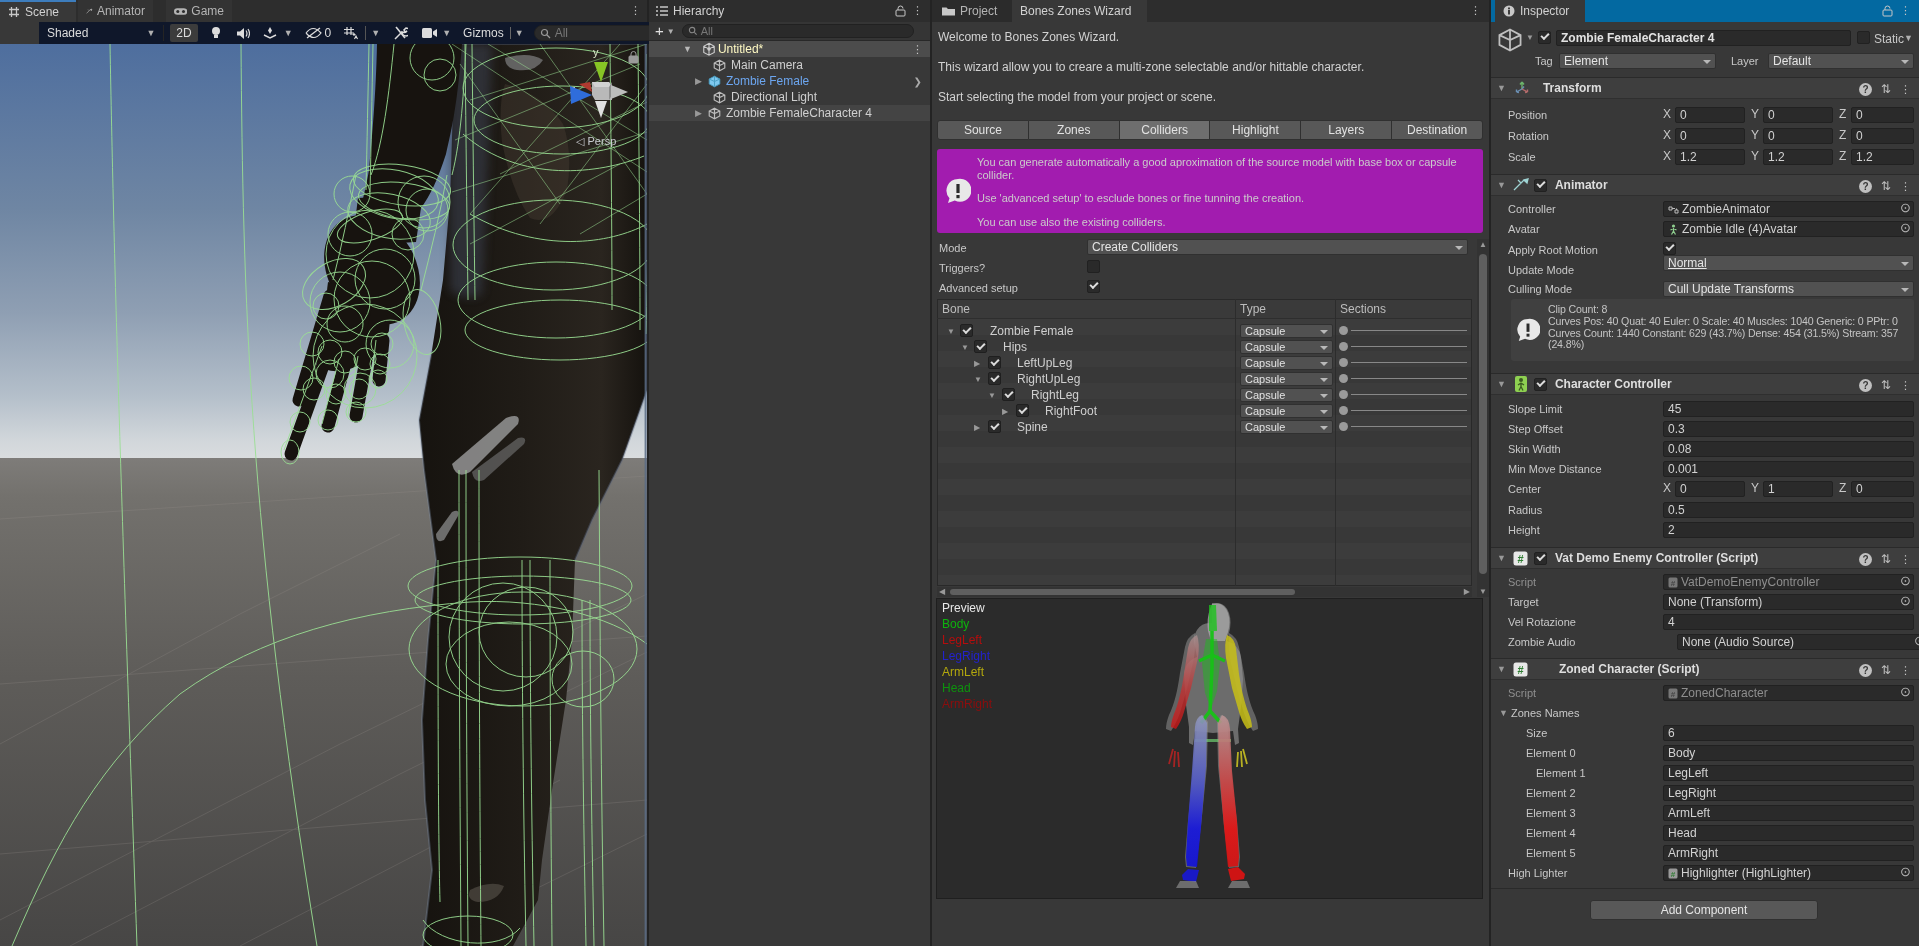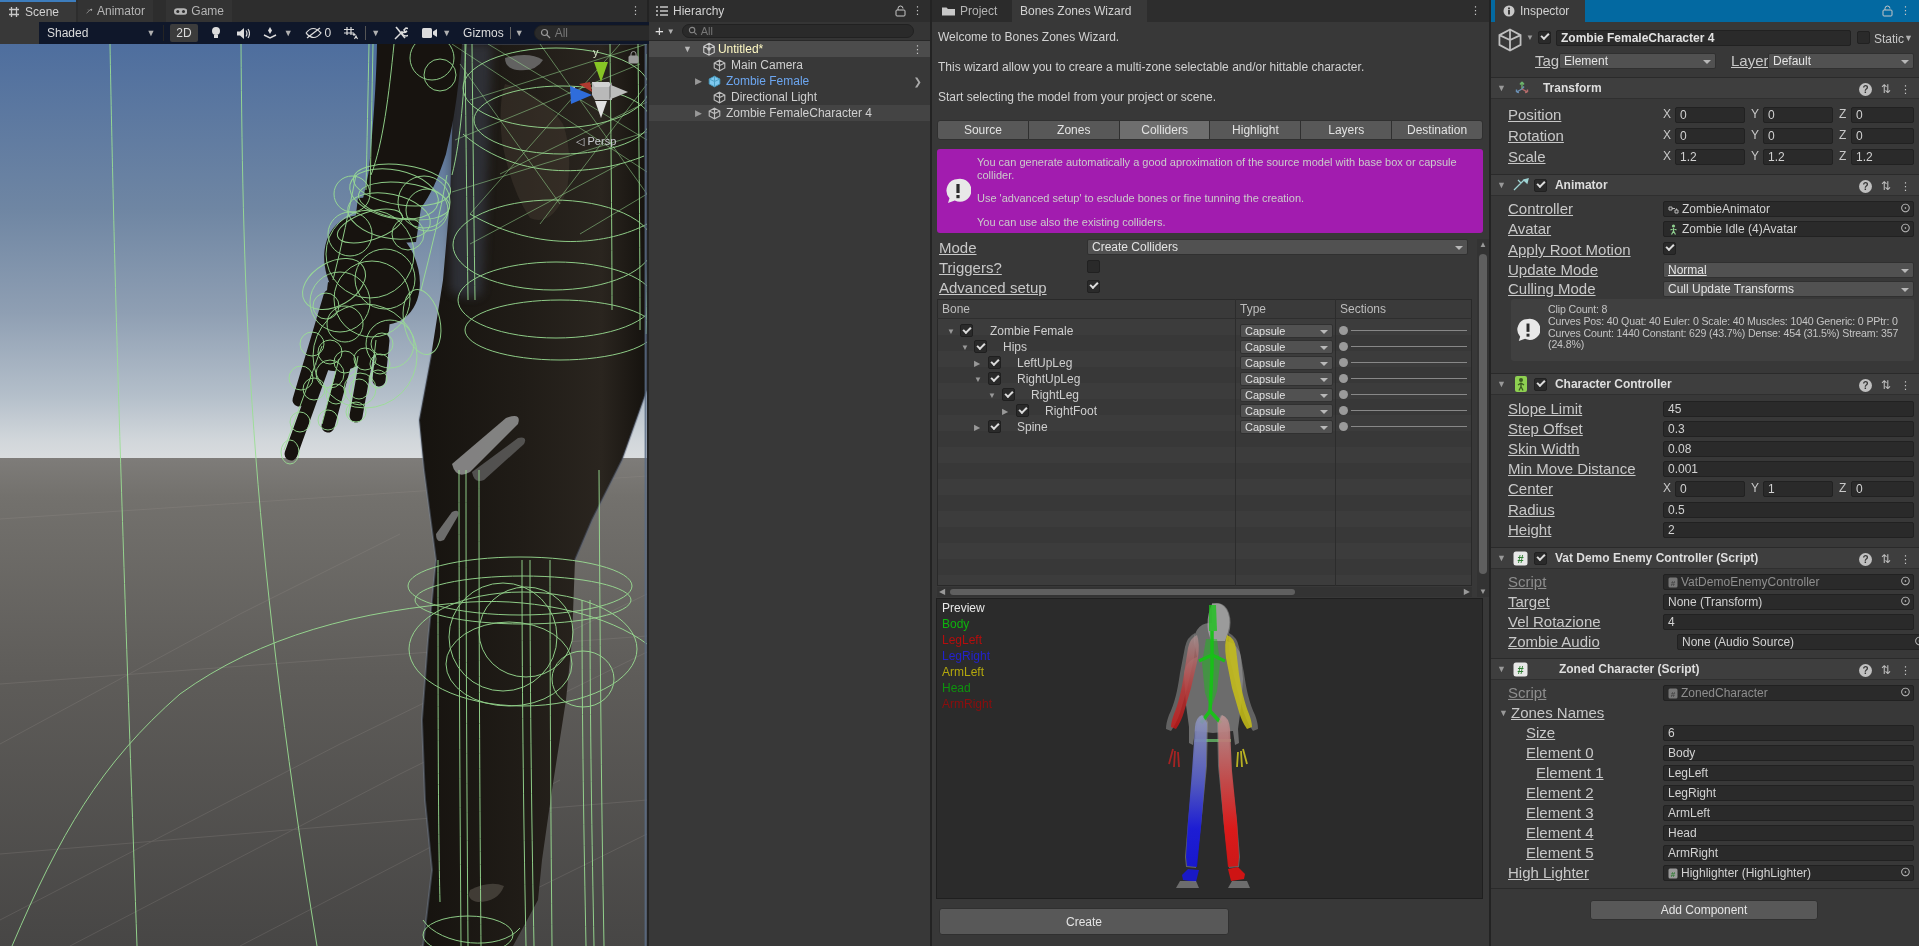--- a/index.html
+++ b/index.html
@@ -47,21 +47,21 @@
   border:1px solid #303030; border-radius:2px; color:#e2e2e2; font-size:11px; padding:0 4px; }
 .cap:after { content:""; position:absolute; right:4px; top:5px; border-left:4px solid transparent;
   border-right:4px solid transparent; border-top:4px solid #b8b8b8; }
 .sdot { position:absolute; left:401px; top:3px; width:9px; height:9px; border-radius:50%; background:#9a9a9a; }
 .sline { position:absolute; left:413px; top:7px; width:116px; height:1px; background:#888; }
 
 
 #insp { left:1491px; top:0; width:428px; height:946px; background:#383838; }
 .ihead { position:absolute; left:0; width:428px; height:18px; background:#3e3e3e;
   border-top:1px solid #2a2a2a; border-bottom:1px solid #2f2f2f; display:flex; align-items:center; }
-.ilabel { position:absolute; color:#c8c8c8; font-size:15px; height:16px; line-height:16px;text-decoration:underline; }
+.ilabel { position:absolute; color:#c8c8c8; font-size:11px; height:16px; line-height:16px; }
 .ifield { position:absolute; background:#2a2a2a; border:1px solid #212121; border-radius:2px;
   height:16px; line-height:14px; color:#d2d2d2; padding:0 4px; font-size:12px; }
 .idrop { position:absolute; background:#515151; border:1px solid #303030; border-radius:2px;
   height:16px; line-height:14px; color:#e4e4e4; padding:0 4px; font-size:12px; }
 .idrop:after { content:""; position:absolute; right:4px; top:6px; border-left:4px solid transparent;
   border-right:4px solid transparent; border-top:4px solid #b8b8b8; }
 .hicons { position:absolute; right:8px; top:4px; display:flex; gap:9px; align-items:center; }
 .hq { width:13px; height:13px; border-radius:50%; background:#c0c0c0; color:#383838;
   font-size:10px; font-weight:bold; display:flex; align-items:center; justify-content:center; }
 .hs { color:#c0c0c0; font-size:12px; }
@@ -552,21 +552,20 @@
         <path d="M47,112 q-6,2 -7,12 l-3,44 l-4,50 l-2,36 l1,9 l10,1 l4,-40 l5,-60 l1,-44z" fill="url(#lgB)" opacity="0.9"></path>
         <path d="M33,266 l-6,6 l1,5 l13,2 l3,-12z" fill="#1717d8" opacity="0.9"></path>
 
         <path d="M67,112 q7,2 8,14 l2,42 l5,50 l2,36 l-1,9 l-10,1 l-4,-40 l-5,-60 l-1,-44z" fill="url(#lgR)" opacity="0.9"></path>
         <path d="M83,264 l7,7 l-1,5 l-13,2 l-3,-12z" fill="#e01212" opacity="0.9"></path>
 
         <path d="M25,278 l16,0 l3,7 l-23,0z" fill="#999" opacity="0.6"></path>
         <path d="M77,278 l15,0 l3,7 l-22,0z" fill="#999" opacity="0.6"></path>
       </svg>
     </div>
-    <div style="position:absolute;top:908px;left:7px;width:290px;height:27px;background:#585858;border:1px solid #303030;border-radius:3px;color:#e4e4e4;display:flex;align-items:center;justify-content:center;">Create</div>
   </div>
   <div id="insp" class="abs">
     <div style="position:absolute;top:0;left:0;width:428px;height:22px;background:#0369a1;">
       <div class="tab" style="left:4px;width:90px;">
         <svg width="12" height="12" style="margin-right:5px" viewBox="0 0 12 12">
             <circle cx="6" cy="6" r="5.5" fill="#c8c8c8"></circle>
             <rect x="5.1" y="5" width="1.8" height="4.5" fill="#2d2d2d"></rect>
             <rect x="5.1" y="2.5" width="1.8" height="1.8" fill="#2d2d2d"></rect>
           </svg>Inspector</div>
       <span style="position:absolute;right:26px;top:5px"><svg width="11" height="12" viewBox="0 0 11 12">
@@ -644,21 +643,21 @@
           <path d="M1 3h3v3H1zM7 6h3v3H7zM4 4.5h3M8.5 4.5V6" stroke="#bbb" fill="none"></path>
         </svg>ZombieAnimator<span class="tgt">⊙</span></div>
     <div class="ilabel" style="left:17px;top:221px;">Avatar</div>
     <div class="ifield obj" style="left:172px;top:221px;width:251px;"><svg width="11" height="11" viewBox="0 0 11 11" style="margin-right:3px">
           <circle cx="5.5" cy="2" r="1.6" fill="#8fcf8f"></circle>
           <path d="M5.5 4v3M5.5 4.5L2.5 6M5.5 4.5L8.5 6M5.5 7L3.5 10.5M5.5 7L7.5 10.5" stroke="#8fcf8f" stroke-width="1.2" fill="none"></path>
         </svg>Zombie Idle (4)Avatar<span class="tgt">⊙</span></div>
     <div class="ilabel" style="left:17px;top:242px;">Apply Root Motion</div>
     <div class="chk on" style="position:absolute;left:172px;top:242px;"></div>
     <div class="ilabel" style="left:17px;top:262px;">Update Mode</div>
-    <div class="idrop" style="left:172px;top:262px;width:251px;text-decoration:underline;">Normal</div>
+    <div class="idrop" style="left:172px;top:255px;width:251px;text-decoration:underline;">Normal</div>
     <div class="ilabel" style="left:17px;top:281px;">Culling Mode</div>
     <div class="idrop" style="left:172px;top:281px;width:251px;">Cull Update Transforms</div>
     <div style="position:absolute;left:20px;top:299px;width:403px;height:62px;background:#404040;border-radius:3px;">
       <svg width="24" height="24" style="position:absolute;left:5px;top:19px" viewBox="0 0 26 26">
           <path d="M13 1 a11.5 11.5 0 00-8.5 19.2 L3 25 l6.8-2.4 A11.5 11.5 0 1013 1z" fill="#e8e8e8"></path>
           <rect x="11.4" y="6" width="3.2" height="9" fill="#2a2a2a"></rect>
           <rect x="11.4" y="17" width="3.2" height="3.2" fill="#2a2a2a"></rect>
         </svg>
       <div style="position:absolute;left:37px;top:5px;width:368px;color:#c4c4c4;font-size:10.6px;letter-spacing:-0.15px;line-height:11.8px;white-space:nowrap;">Clip Count: 8<br>Curves Pos: 40 Quat: 40 Euler: 0 Scale: 40 Muscles: 1040 Generic: 0 PPtr: 0<br>Curves Count: 1440 Constant: 629 (43.7%) Dense: 454 (31.5%) Stream: 357<br>(24.8%)</div>
     </div>

